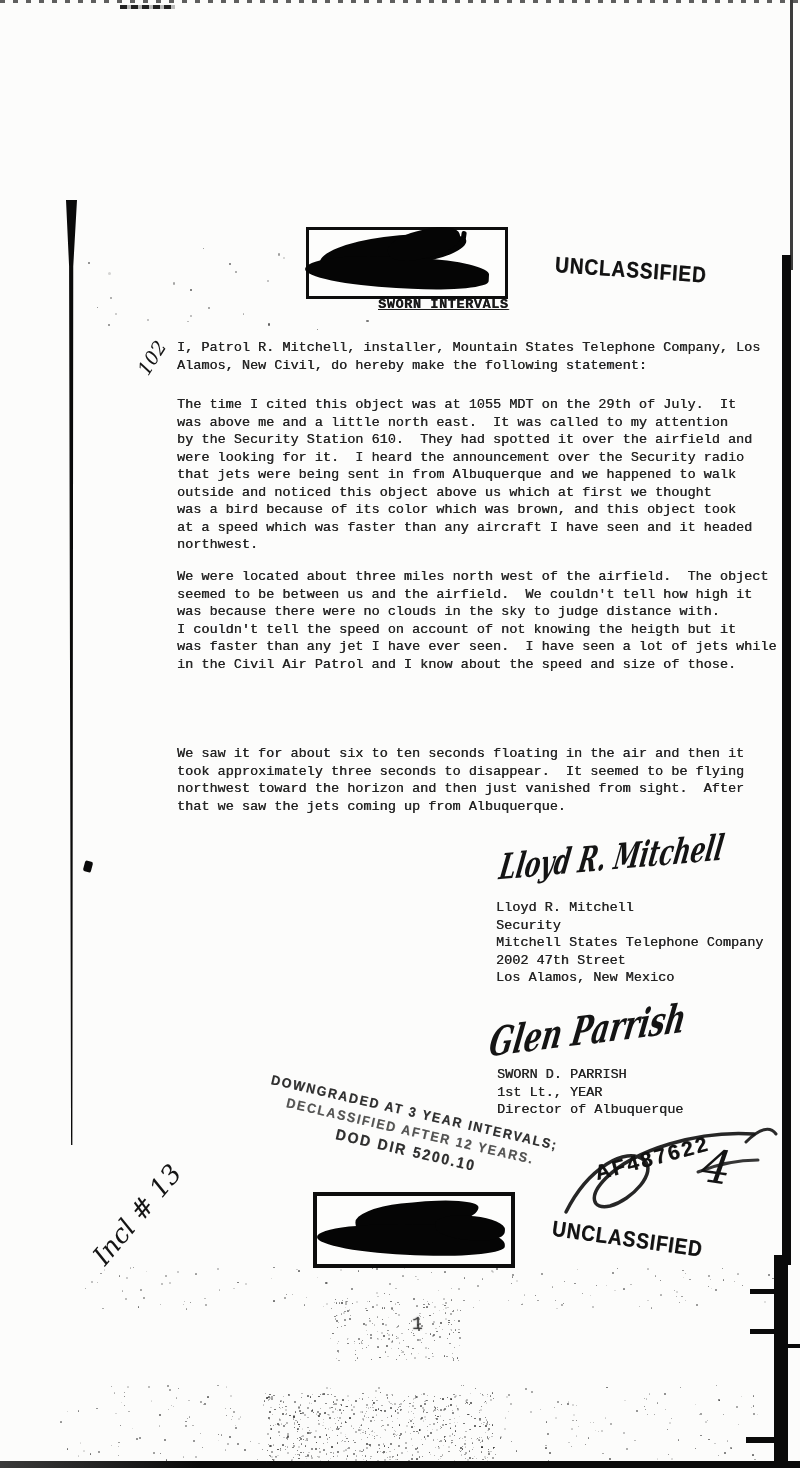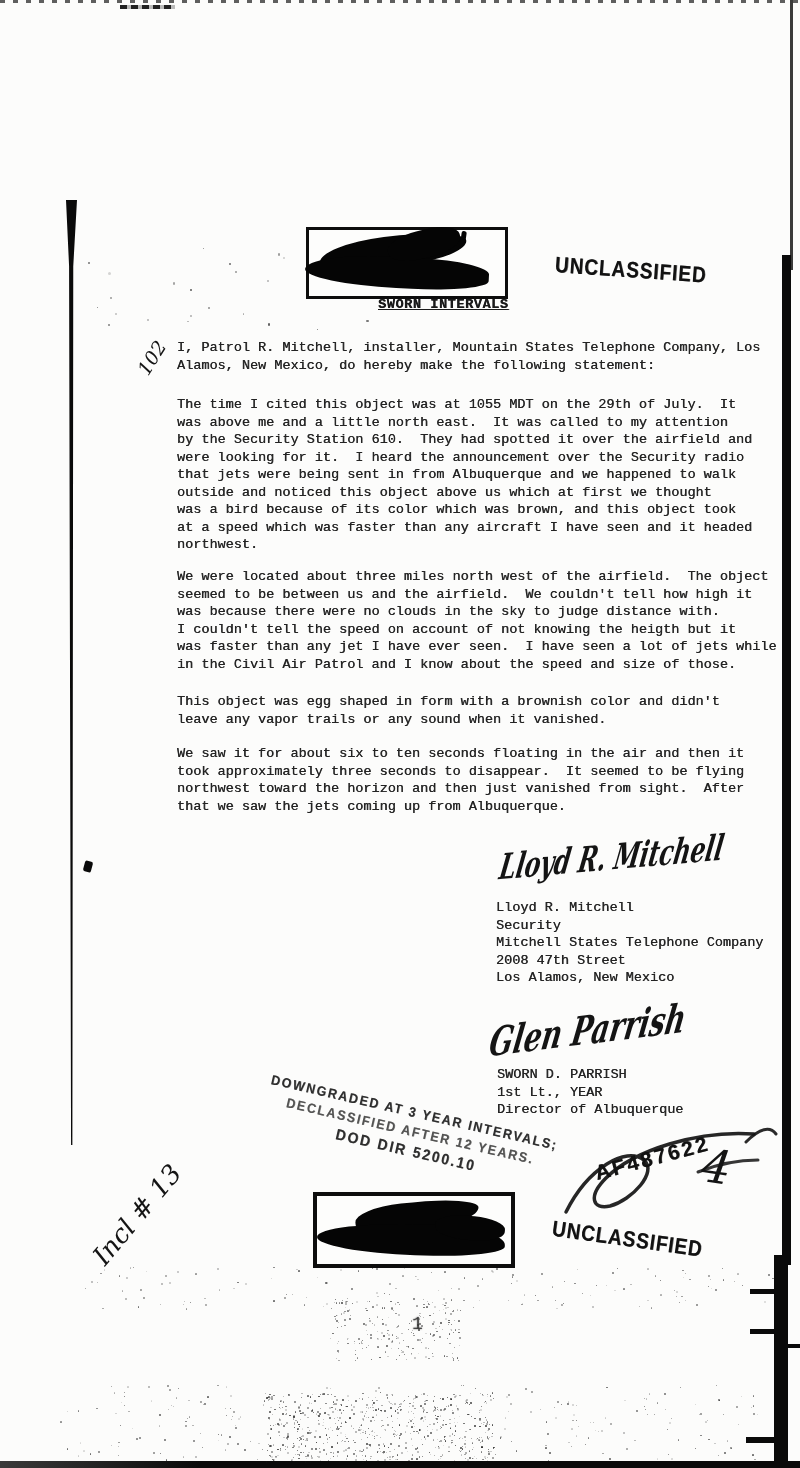--- a/index.html
+++ b/index.html
@@ -1367,28 +1367,27 @@
     <div class="blob" style="left:-4px;top:27px;width:184px;height:31px;border-radius:55% 45% 50% 60%/65% 50% 45% 55%;transform:rotate(3deg);"></div>
     <div class="blob" style="left:78px;top:0px;width:74px;height:28px;border-radius:45%;transform:rotate(-14deg);"></div>
     <div class="blob" style="left:152px;top:1px;width:5px;height:13px;border-radius:2px;transform:rotate(8deg);"></div>
   </div>
 
   <div class="title" style="left:378px;top:297px;">SWORN INTERVALS</div>
   <div class="stamp stamp-classified" style="left:556px;top:252px;transform:rotate(4deg) scale(.95,1.12);">UNCLASSIFIED</div>
 
   <div class="hand" style="left:142px;top:362px;font-size:19px;transform:rotate(-58deg);">102</div>
 
-  <div class="typed" style="left:177px;top:339px;"><div class="typed-line">I, Patrol R. Mitchell, installer, Mountain States Telephone Company, Los</div><div class="typed-line">Alamos, New Mexico, do hereby make the following statement:</div></div>
+  <div class="typed" style="left:177px;top:339px;"><div class="typed-line">I, Patrol R. Mitchell, installer, Mountain States Telephone Company, Los</div><div class="typed-line">Alamos, New Civil, do hereby make the following statement:</div></div>
   <div class="typed" style="left:177px;top:396px;"><div class="typed-line">The time I cited this object was at 1055 MDT on the 29th of July.  It</div><div class="typed-line">was above me and a little north east.  It was called to my attention</div><div class="typed-line">by the Security Station 610.  They had spotted it over the airfield and</div><div class="typed-line">were looking for it.  I heard the announcement over the Security radio</div><div class="typed-line">that jets were being sent in from Albuquerque and we happened to walk</div><div class="typed-line">outside and noticed this object above us which at first we thought</div><div class="typed-line">was a bird because of its color which was brown, and this object took</div><div class="typed-line">at a speed which was faster than any aircraft I have seen and it headed</div><div class="typed-line">northwest.</div></div>
   <div class="typed" style="left:177px;top:568px;"><div class="typed-line">We were located about three miles north west of the airfield.  The object</div><div class="typed-line">seemed to be between us and the airfield.  We couldn't tell how high it</div><div class="typed-line">was because there were no clouds in the sky to judge distance with.</div><div class="typed-line">I couldn't tell the speed on account of not knowing the heigth but it</div><div class="typed-line">was faster than any jet I have ever seen.  I have seen a lot of jets while</div><div class="typed-line">in the Civil Air Patrol and I know about the speed and size of those.</div></div>
-  <div class="typed" style="left:177px;top:693px;"><div class="typed-line">This object was egg shaped in form with a brownish color and didn't</div><div class="typed-line">leave any vapor trails or any sound when it vanished.</div></div>
   <div class="typed" style="left:177px;top:745px;"><div class="typed-line">We saw it for about six to ten seconds floating in the air and then it</div><div class="typed-line">took approximately three seconds to disappear.  It seemed to be flying</div><div class="typed-line">northwest toward the horizon and then just vanished from sight.  After</div><div class="typed-line">that we saw the jets coming up from Albuquerque.</div></div>
 
   <div class="hand sig" style="left:500px;top:852px;font-size:26px;transform:rotate(-5deg) skewX(-14deg) scale(.9,1.35);">Lloyd R. Mitchell</div>
-  <div class="typed" style="left:496px;top:899px;"><div class="typed-line">Lloyd R. Mitchell</div><div class="typed-line">Security</div><div class="typed-line">Mitchell States Telephone Company</div><div class="typed-line">2008 47th Street</div><div class="typed-line">Los Alamos, New Mexico</div></div>
+  <div class="typed" style="left:496px;top:899px;"><div class="typed-line">Lloyd R. Mitchell</div><div class="typed-line">Security</div><div class="typed-line">Mitchell States Telephone Company</div><div class="typed-line">2002 47th Street</div><div class="typed-line">Los Alamos, New Mexico</div></div>
 
 
   <div class="hand sig" style="left:490px;top:1026px;font-size:28px;transform:rotate(-7deg) skewX(-16deg) scale(1,1.4);">Glen Parrish</div>
   <div class="typed" style="left:497px;top:1066px;"><div class="typed-line">SWORN D. PARRISH</div><div class="typed-line">1st Lt., YEAR</div><div class="typed-line">Director of Albuquerque</div></div>
 
   <div class="stamp stamp-downgrade" style="left:243px;top:1064px;transform:rotate(13deg);">
       <div class="dg-line">DOWNGRADED AT 3 YEAR INTERVALS;</div>
       <div class="dg-line">DECLASSIFIED AFTER 12 YEARS.</div>
       <div class="dg-line">DOD DIR 5200.10</div>
     </div>

